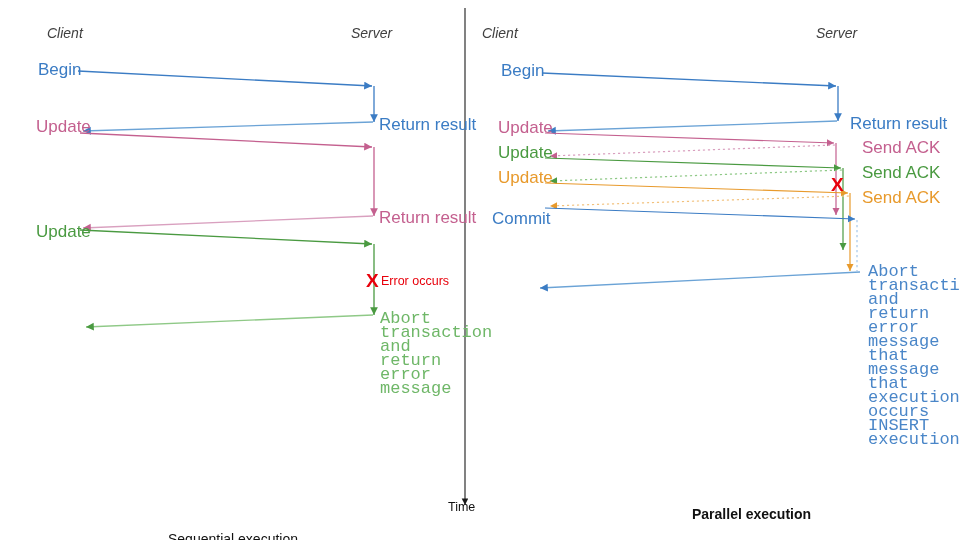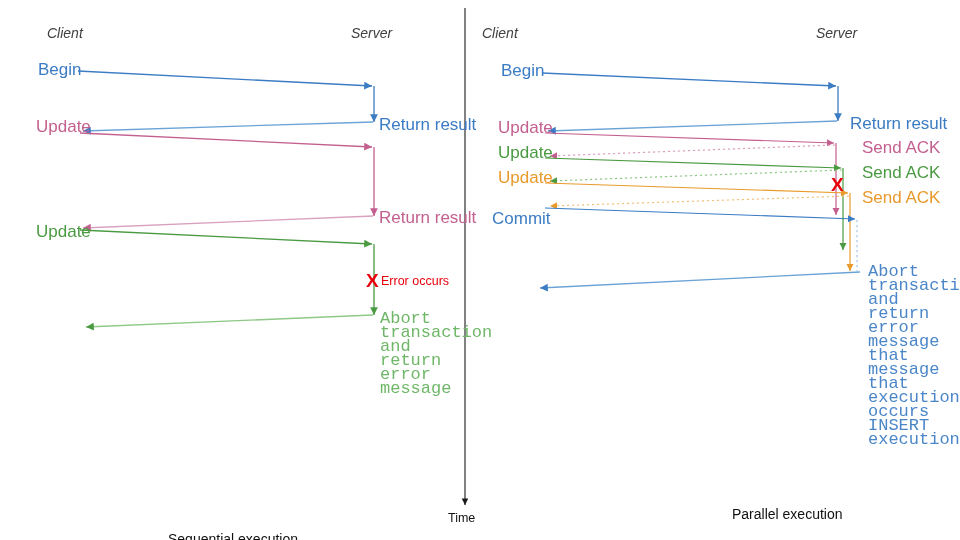--- a/index.html
+++ b/index.html
@@ -182,17 +182,17 @@
     <div>and return</div>
     <div>error message</div>
     <div>that message</div>
     <div>that</div>
     <div>execution</div>
     <div>occurs</div>
     <div>INSERT</div>
     <div>execution</div>
   </div>
 
-  <div class="lbl caption" style="left:732px; top:507px;">Parallel execution</div>
+  <div class="lbl caption" style="left:692px; top:507px;font-weight:bold;">Parallel execution</div>
 
-  <div class="lbl timelbl" style="left:448px; top:511px;">Time</div>
+  <div class="lbl timelbl" style="left:448px; top:500px;">Time</div>
 
 </div>
 
 </body></html>

